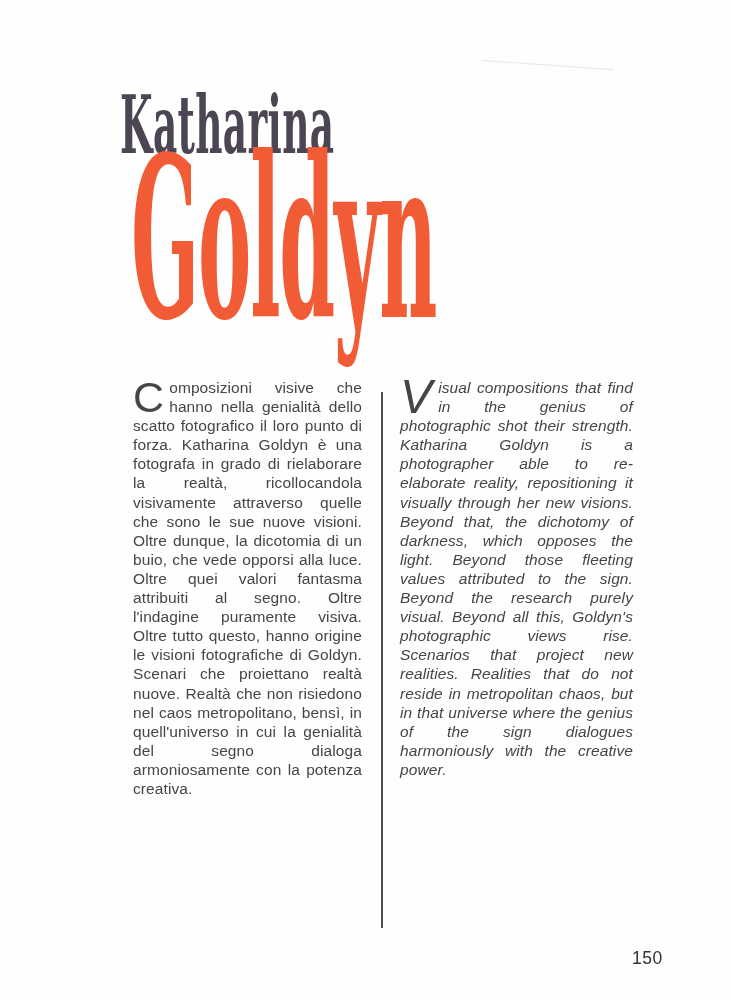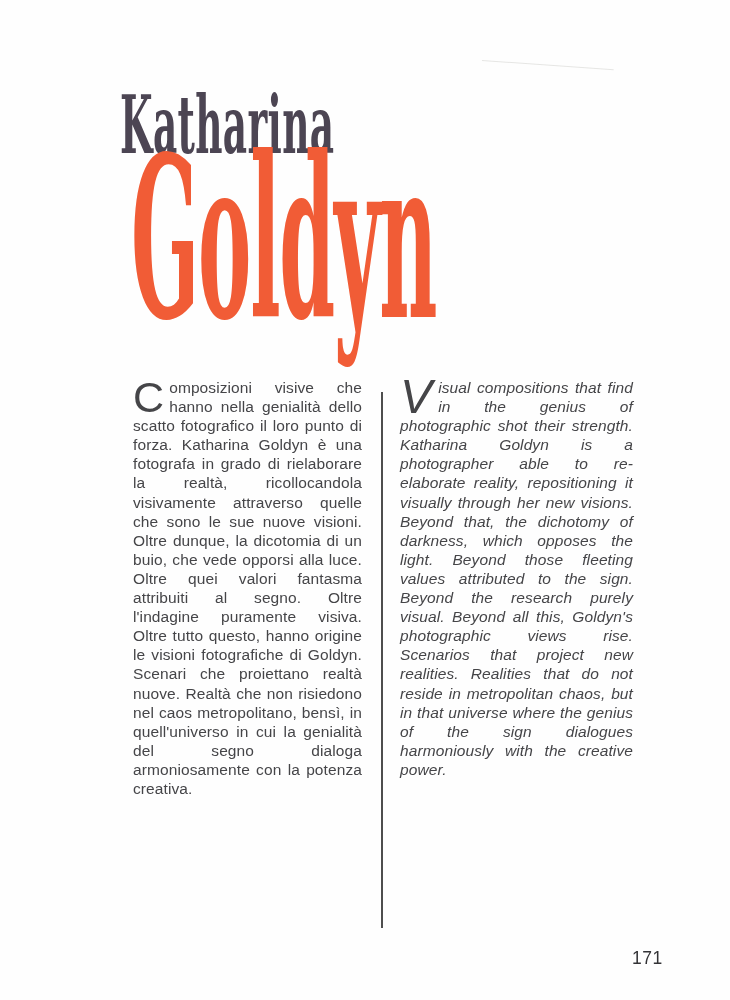--- a/index.html
+++ b/index.html
@@ -123,15 +123,15 @@
   <div class="column column-italian">
     <span class="dropcap">C</span><span>omposizioni visive che hanno nella genialità dello scatto fotografico il loro punto di forza.  Katharina Goldyn è una fotografa in grado di rielaborare la realtà, ricollocandola visivamente attraverso quelle che sono le sue nuove visioni. Oltre dunque, la dicotomia di un buio, che vede opporsi alla luce. Oltre quei valori fantasma attribuiti al segno. Oltre l'indagine puramente visiva. Oltre tutto questo, hanno origine le visioni fotografiche di Goldyn. Scenari che proiettano realtà nuove. Realtà che non risiedono nel caos metropolitano, bensì, in quell'universo in cui la genialità del segno dialoga armoniosamente con la potenza creativa.</span>
   </div>
 
   <div class="divider"></div>
 
   <div class="column column-english">
     <span class="dropcap">V</span><span>isual compositions that find in the genius of photographic shot their strength. Katharina Goldyn is a photographer able to re-elaborate reality, repositioning it visually through her new visions. Beyond that, the dichotomy of darkness, which opposes the light. Beyond those fleeting values attributed to the sign. Beyond the research purely visual. Beyond all this, Goldyn's photographic views rise. Scenarios that project new realities. Realities that do not reside in metropolitan chaos, but in that universe where the genius of the sign dialogues harmoniously with the creative power.</span>
   </div>
 
-  <div class="page-number">171</div>
+  <div class="page-number">150</div>
 
 </div>
 
 </body></html>

